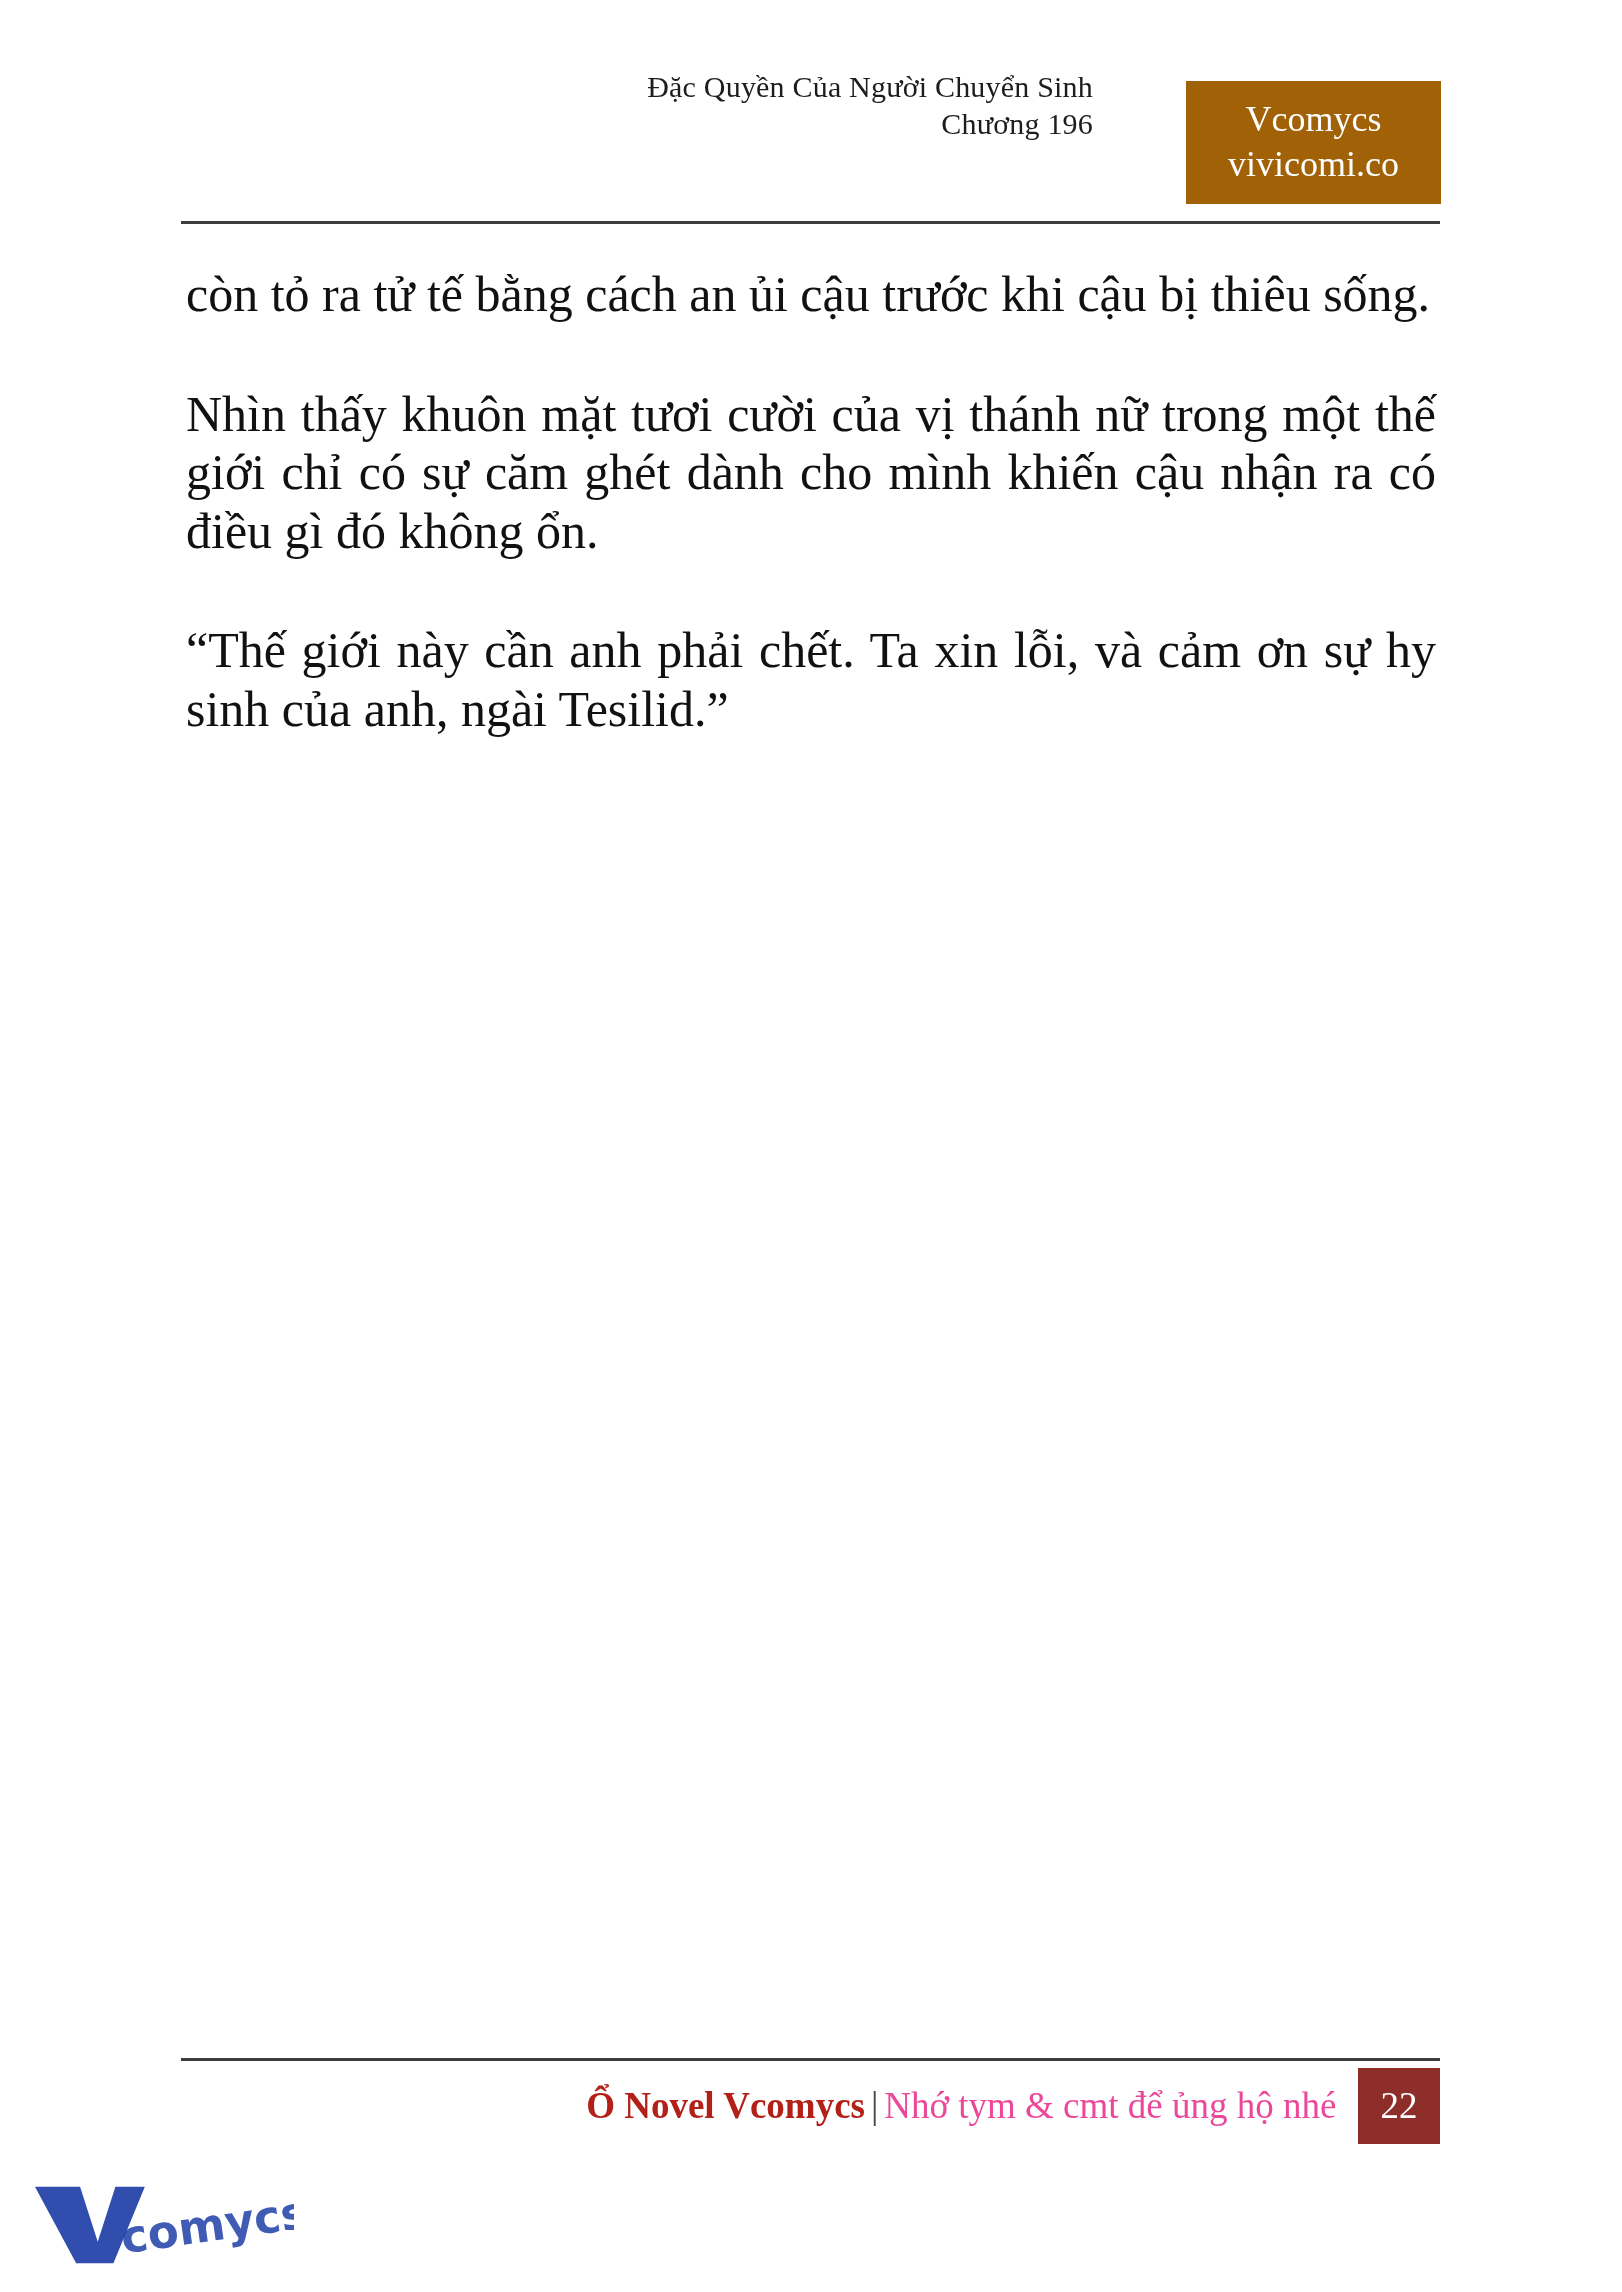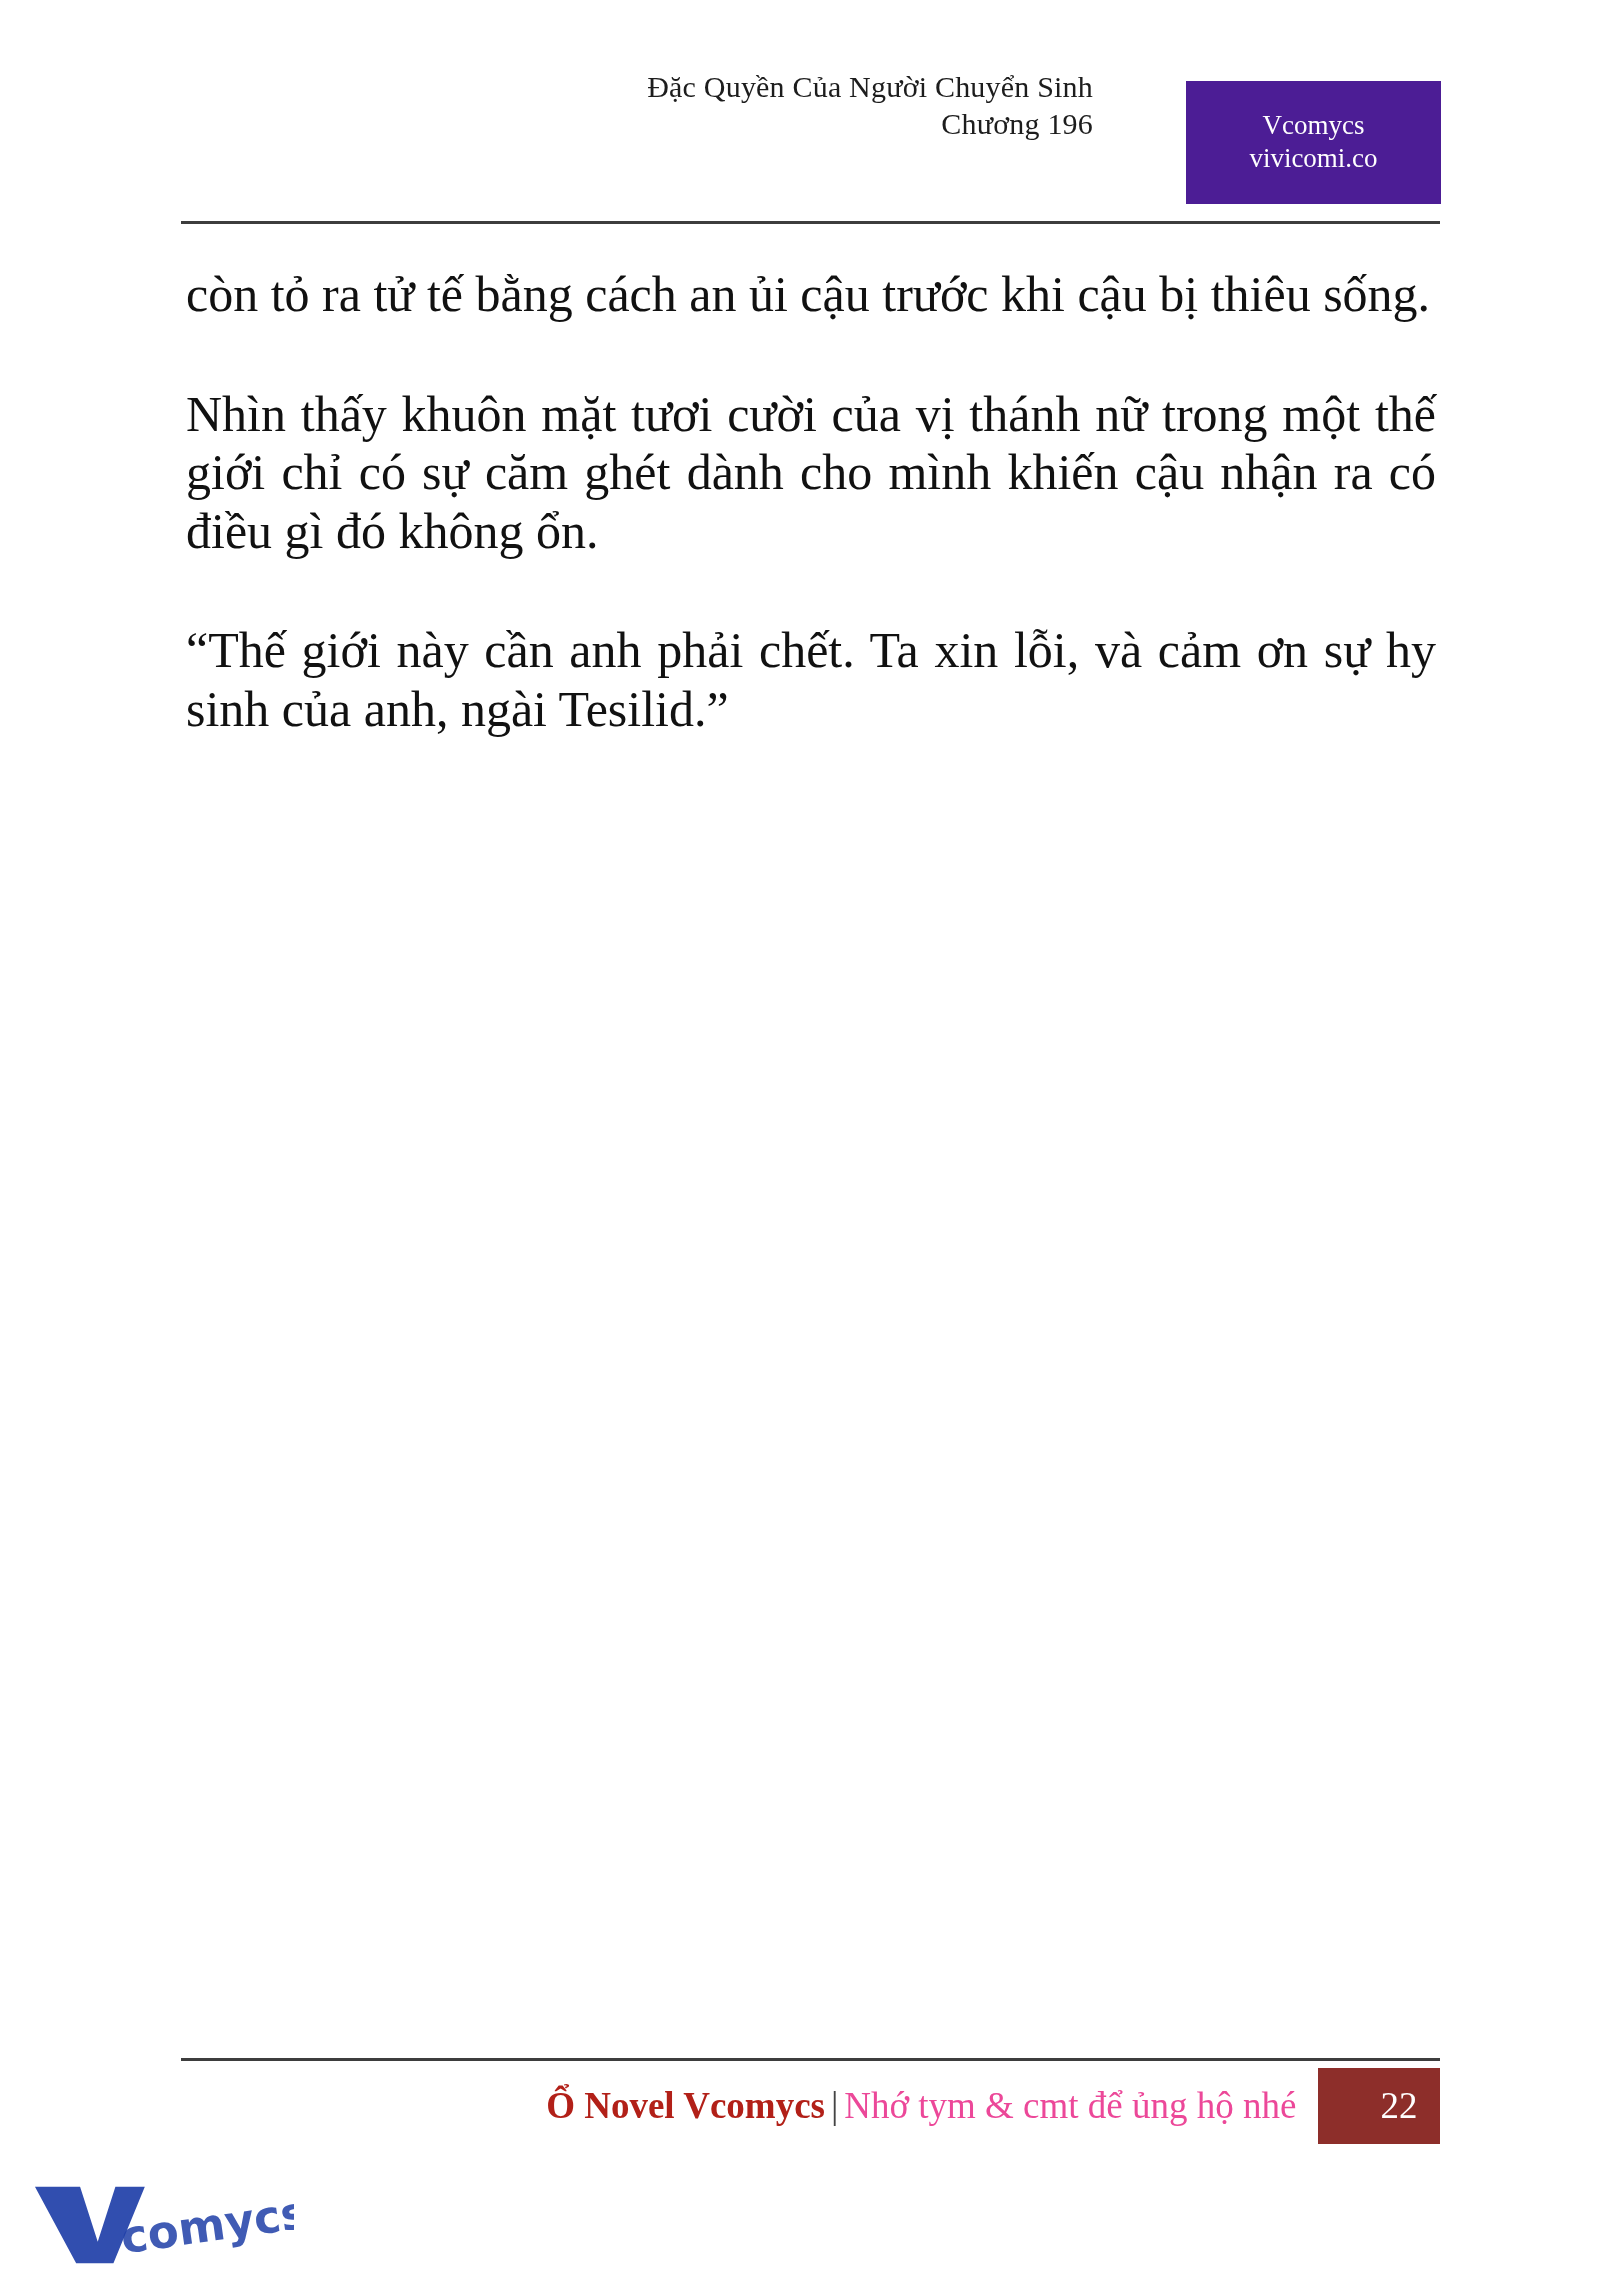--- a/index.html
+++ b/index.html
@@ -50,27 +50,27 @@
   }
   .header-title .line2 {
     display: block;
   }
   .watermark-box {
     position: absolute;
     left: 1005px;
     top: 11.8px;
     width: 255px;
     height: 123px;
-    background: #4c1d95;
+    background: #a16207;
     color: #ffffff;
     display: flex;
     flex-direction: column;
     align-items: center;
     justify-content: center;
-    font-size: 27px;
+    font-size: 36px;
     line-height: 1.25;
     font-family: "Liberation Serif", serif;
   }
 
   
   .content {
     position: absolute;
     left: 186px;
     top: 265px;
     width: 1250px;
@@ -132,21 +132,20 @@
   }
   .page-num-box {
     width: 82px;
     height: 76px;
     background: #8d2e2a;
     color: #ffffff;
     display: flex;
     align-items: center;
     justify-content: center;
     font-size: 37px;
-    padding-left: 40px;
   }
 
   
   .logo {
     position: absolute;
     left: 29px;
     top: 2171px;
     width: 265px;
     height: 103px;
   }

